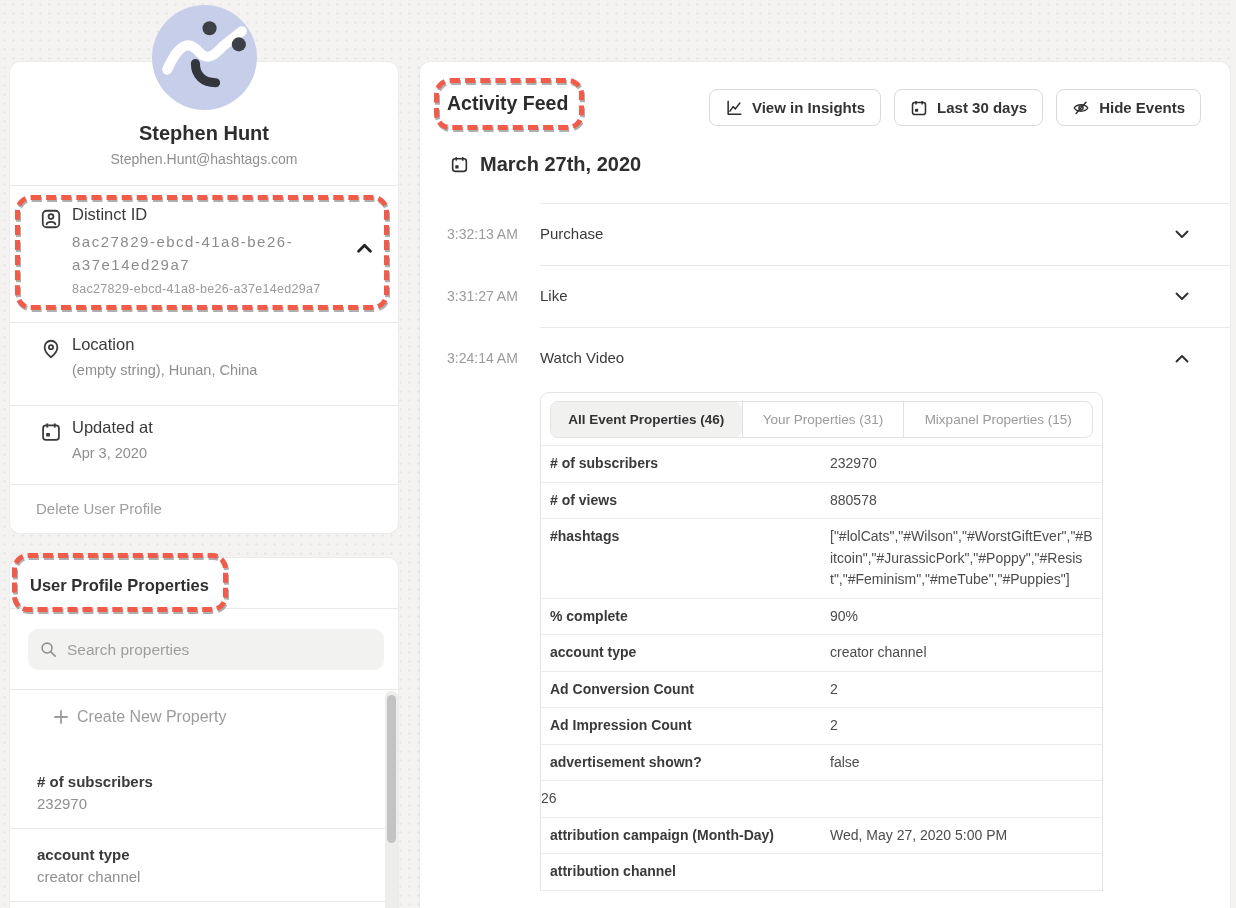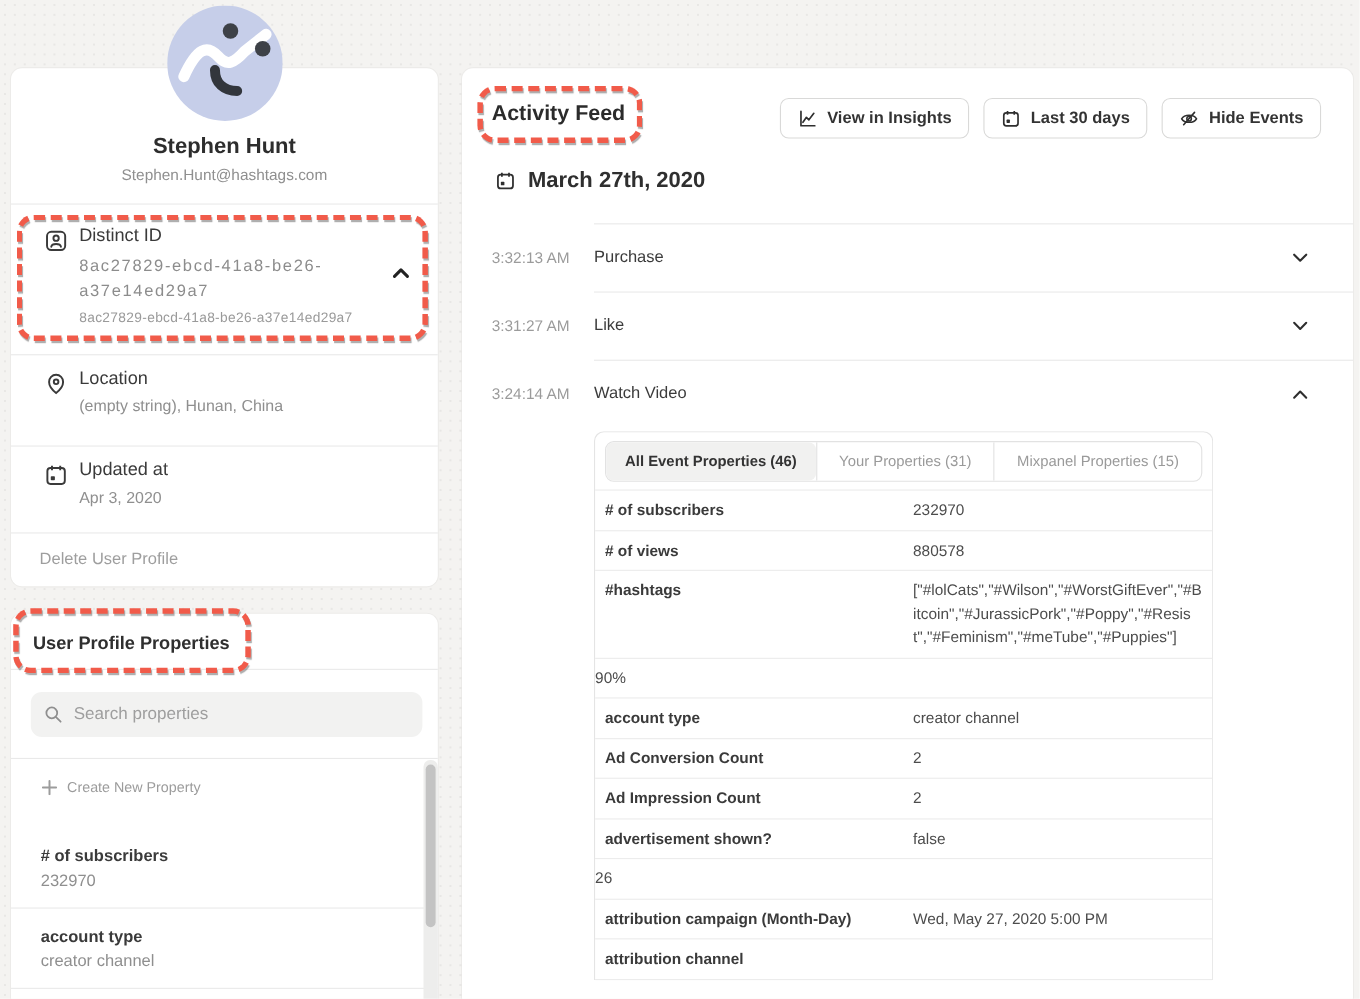--- a/index.html
+++ b/index.html
@@ -40,21 +40,21 @@
   .delete-link { position:absolute; left:26px; top:438px; font-size:15px; color:#9e9e9e; }
 
   #card-props { left:10px; top:558px; width:388px; height:380px; }
   .props-title { position:absolute; left:20px; top:18px; font-size:16.5px; font-weight:bold; color:#2f2f2f; }
   .search-box { position:absolute; left:18px; top:71px; width:356px; height:41px; background:#f2f2f1; border-radius:10px; display:flex; align-items:center; padding:0 12px; }
   .search-box svg { width:17px; height:17px; color:#8f8f8f; flex:0 0 auto; margin-right:10px; }
   .search-box input { border:none; outline:none; background:transparent; font-family:inherit; font-size:15.5px; color:#a16207; width:100%; }
   .search-box input::placeholder { color:#9e9e9e; }
 
   .props-list { position:absolute; left:0; top:132px; right:0; bottom:0; overflow:hidden; }
-  .create-row { display:flex; align-items:center; padding:18px 0 14px 28px; color:#9c9c9c; font-size:13px; }
+  .create-row { display:flex; align-items:center; padding:18px 0 14px 44px; color:#9c9c9c; font-size:16px; }
   .create-row svg { width:14px; height:14px; margin-right:9px; color:#9c9c9c; }
   .prop-item { position:relative; padding:17px 30px 16px 27px; border-bottom:1px solid #e9e9e9; }
   .prop-item .p-name { font-size:15px; font-weight:bold; color:#3a3a3a; }
   .prop-item .p-value { font-size:15px; color:#8f8f8f; margin-top:5px; }
   .scroll-track { position:absolute; right:0; top:133px; bottom:0; width:13px; background:#ededec; border-radius:6px; }
   .scroll-thumb { position:absolute; left:2px; top:4px; width:9px; height:148px; background:#c3c3c3; border-radius:5px; }
 
   
   #card-main { left:420px; top:62px; width:810px; height:880px; }
   .main-title { position:absolute; left:27px; top:30px; font-size:19.5px; font-weight:bold; color:#2b2b2b; }
@@ -261,20 +261,21 @@
   </div>
           <div class="prow">
     <div class="pl"># of views</div>
     <div class="pv">880578</div>
   </div>
           <div class="prow">
     <div class="pl">#hashtags</div>
     <div class="pv">["#lolCats","#Wilson","#WorstGiftEver","#Bitcoin","#JurassicPork","#Poppy","#Resist","#Feminism","#meTube","#Puppies"]</div>
   </div>
           <div class="prow">
+    <div class="pl">% complete</div>
     <div class="pv">90%</div>
   </div>
           <div class="prow">
     <div class="pl">account type</div>
     <div class="pv">creator channel</div>
   </div>
           <div class="prow">
     <div class="pl">Ad Conversion Count</div>
     <div class="pv">2</div>
   </div>

